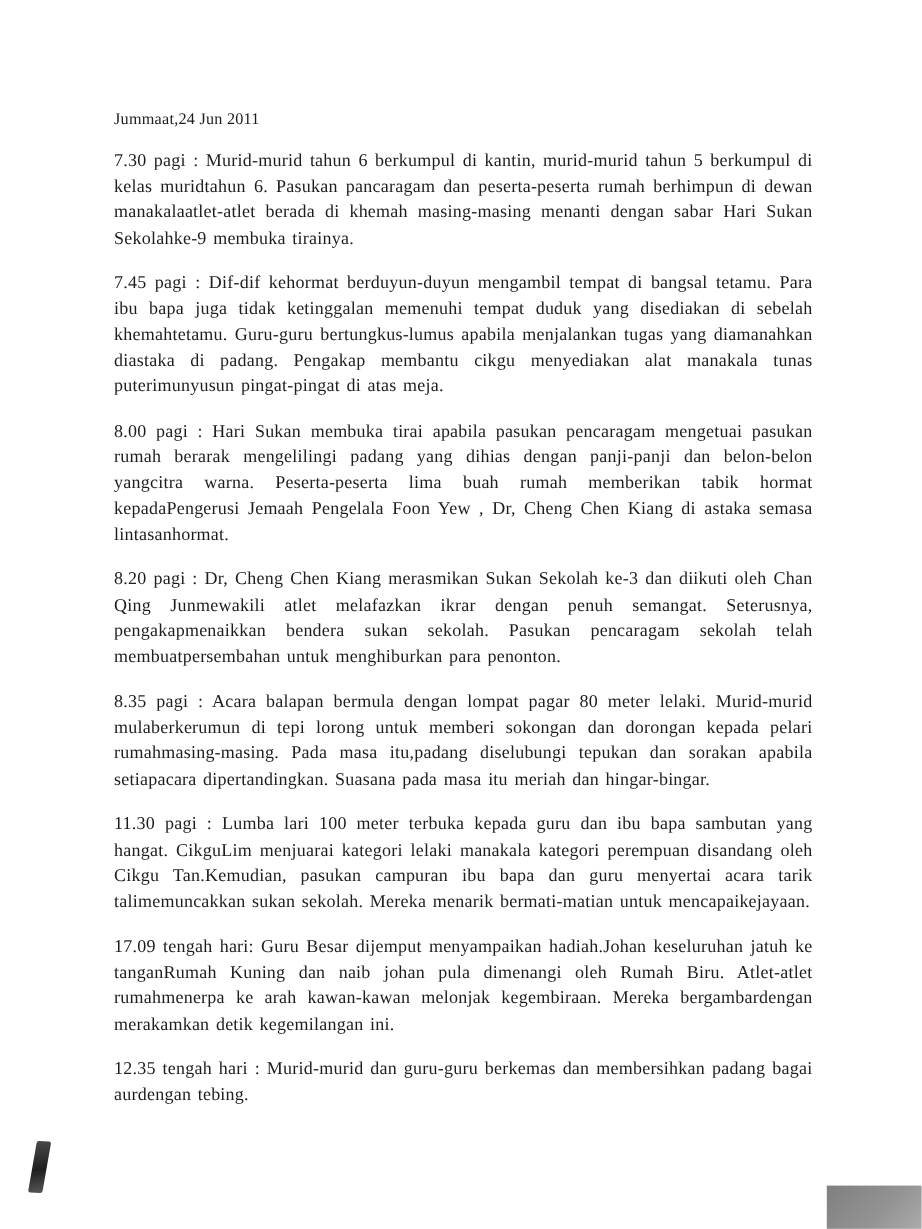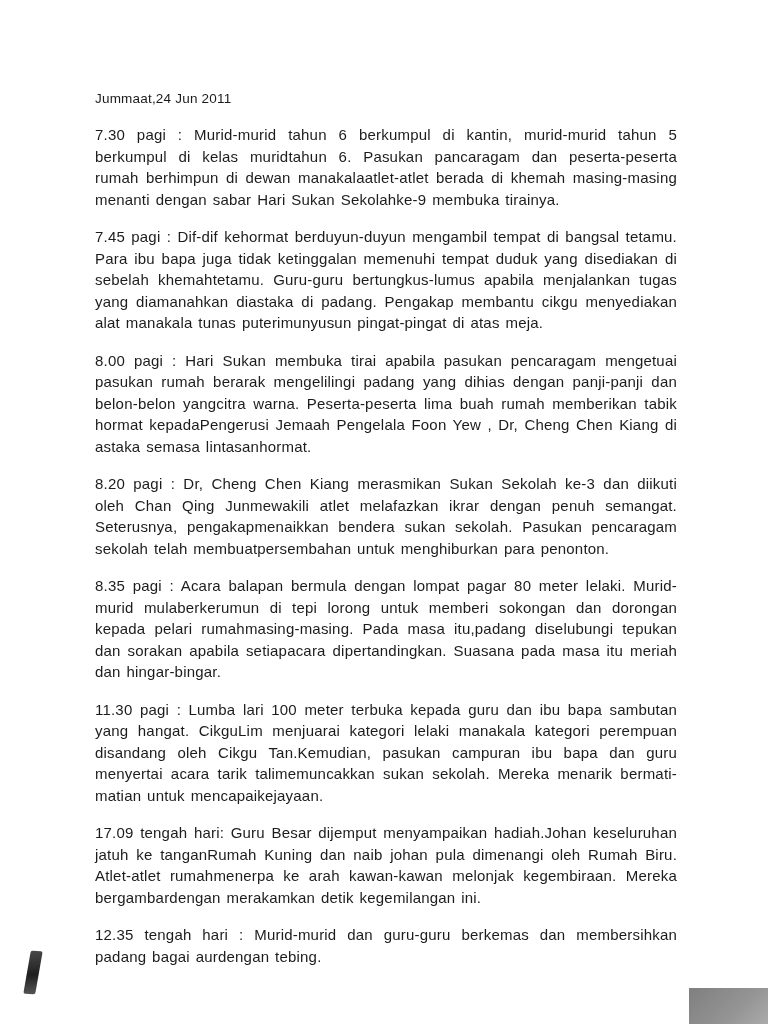--- a/index.html
+++ b/index.html
@@ -12,20 +12,21 @@
     height: 1024px;
     position: relative;
     overflow: hidden;
     font-family: "Liberation Sans", sans-serif;
     color: #1c1c1c;
   }
   .page {
     position: absolute;
     inset: 0;
     background: #ffffff;
+    font-family: Liberation Serif, serif;
   }
   .content {
     position: absolute;
     left: 95px;
     top: 88px;
     width: 582px;
   }
   .date-line {
     font-size: 13.5px;
     line-height: 21px;

